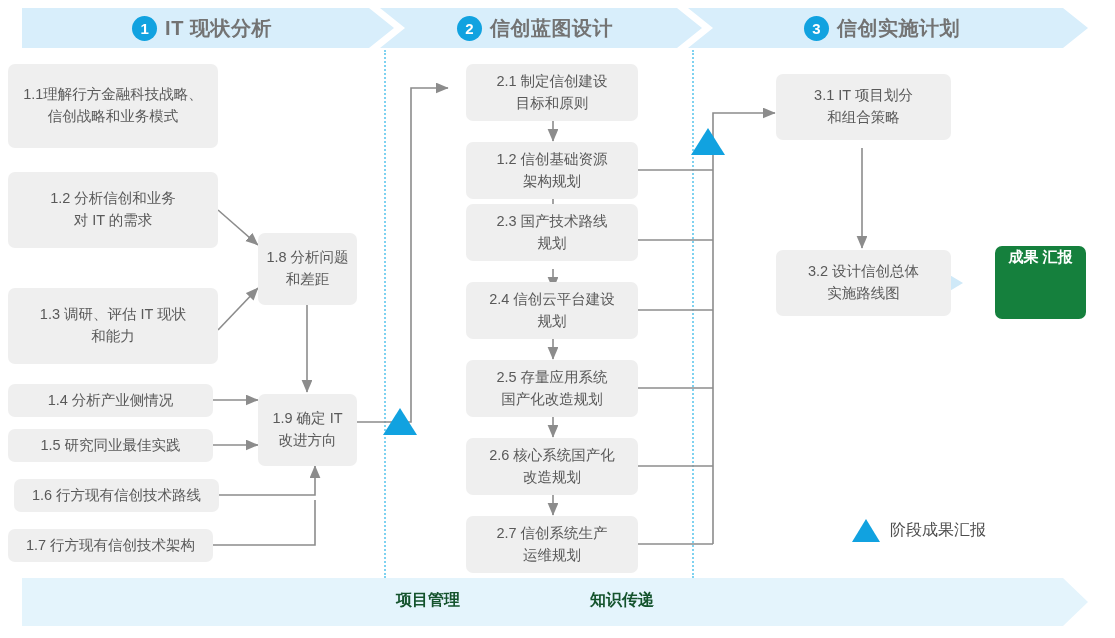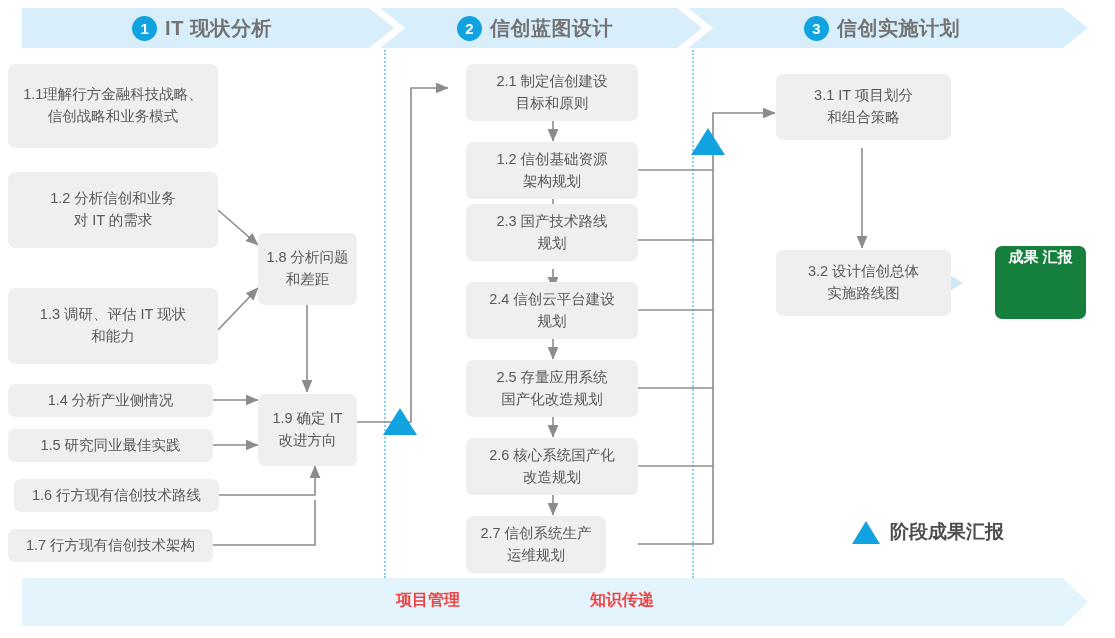--- a/index.html
+++ b/index.html
@@ -45,21 +45,21 @@
   }
 
   
   .footer-band{
     position:absolute;left:22px;top:578px;width:1066px;height:48px;
     background:#e4f4fc;
     clip-path:polygon(0 0, 1041px 0, 1066px 24px, 1041px 48px, 0 48px);
   }
   .footer-label{
     position:absolute;top:590px;
-    color:#ef4444;font-size:16px;font-weight:bold;white-space:nowrap;
+    color:#14532d;font-size:16px;font-weight:bold;white-space:nowrap;
   }
   .footer-label.l1{left:396px;}
   .footer-label.l2{left:590px;}
 
   
   .vdot{
     position:absolute;width:0;top:50px;height:528px;
     border-left:2px dotted #7fd2f0;
   }
 
@@ -100,21 +100,21 @@
   .legend{
     position:absolute;left:852px;top:519px;
     display:flex;align-items:center;gap:10px;
   }
   .legend-tri{
     width:0;height:0;
     border-left:14px solid transparent;
     border-right:14px solid transparent;
     border-bottom:23px solid #11a2e0;
   }
-  .legend-text{color:#4d4d4d;font-size:19px;font-weight:bold;white-space:nowrap;}
+  .legend-text{color:#4d4d4d;font-size:16px;font-weight:normal;white-space:nowrap;}
 
   
   .milestone{
     position:absolute;width:0;height:0;
     border-left:17px solid transparent;
     border-right:17px solid transparent;
     border-bottom:27px solid #11a2e0;
   }
 </style>
 </head>
@@ -280,21 +280,21 @@
     </span>
   </div>
 
   <div class="box" style="left:466px;top:438px;width:172px;height:57px;">
     <span>
       <span>2.6 核心系统国产化</span>
       <span>改造规划</span>
     </span>
   </div>
 
-  <div class="box" style="left:466px;top:516px;width:140px;height:57px;">
+  <div class="box" style="left:466px;top:516px;width:172px;height:57px;">
     <span>
       <span>2.7 信创系统生产</span>
       <span>运维规划</span>
     </span>
   </div>
 
   <div class="box" style="left:776px;top:74px;width:175px;height:66px;">
     <span>
       <span>3.1 IT 项目划分</span>
       <span>和组合策略</span>

